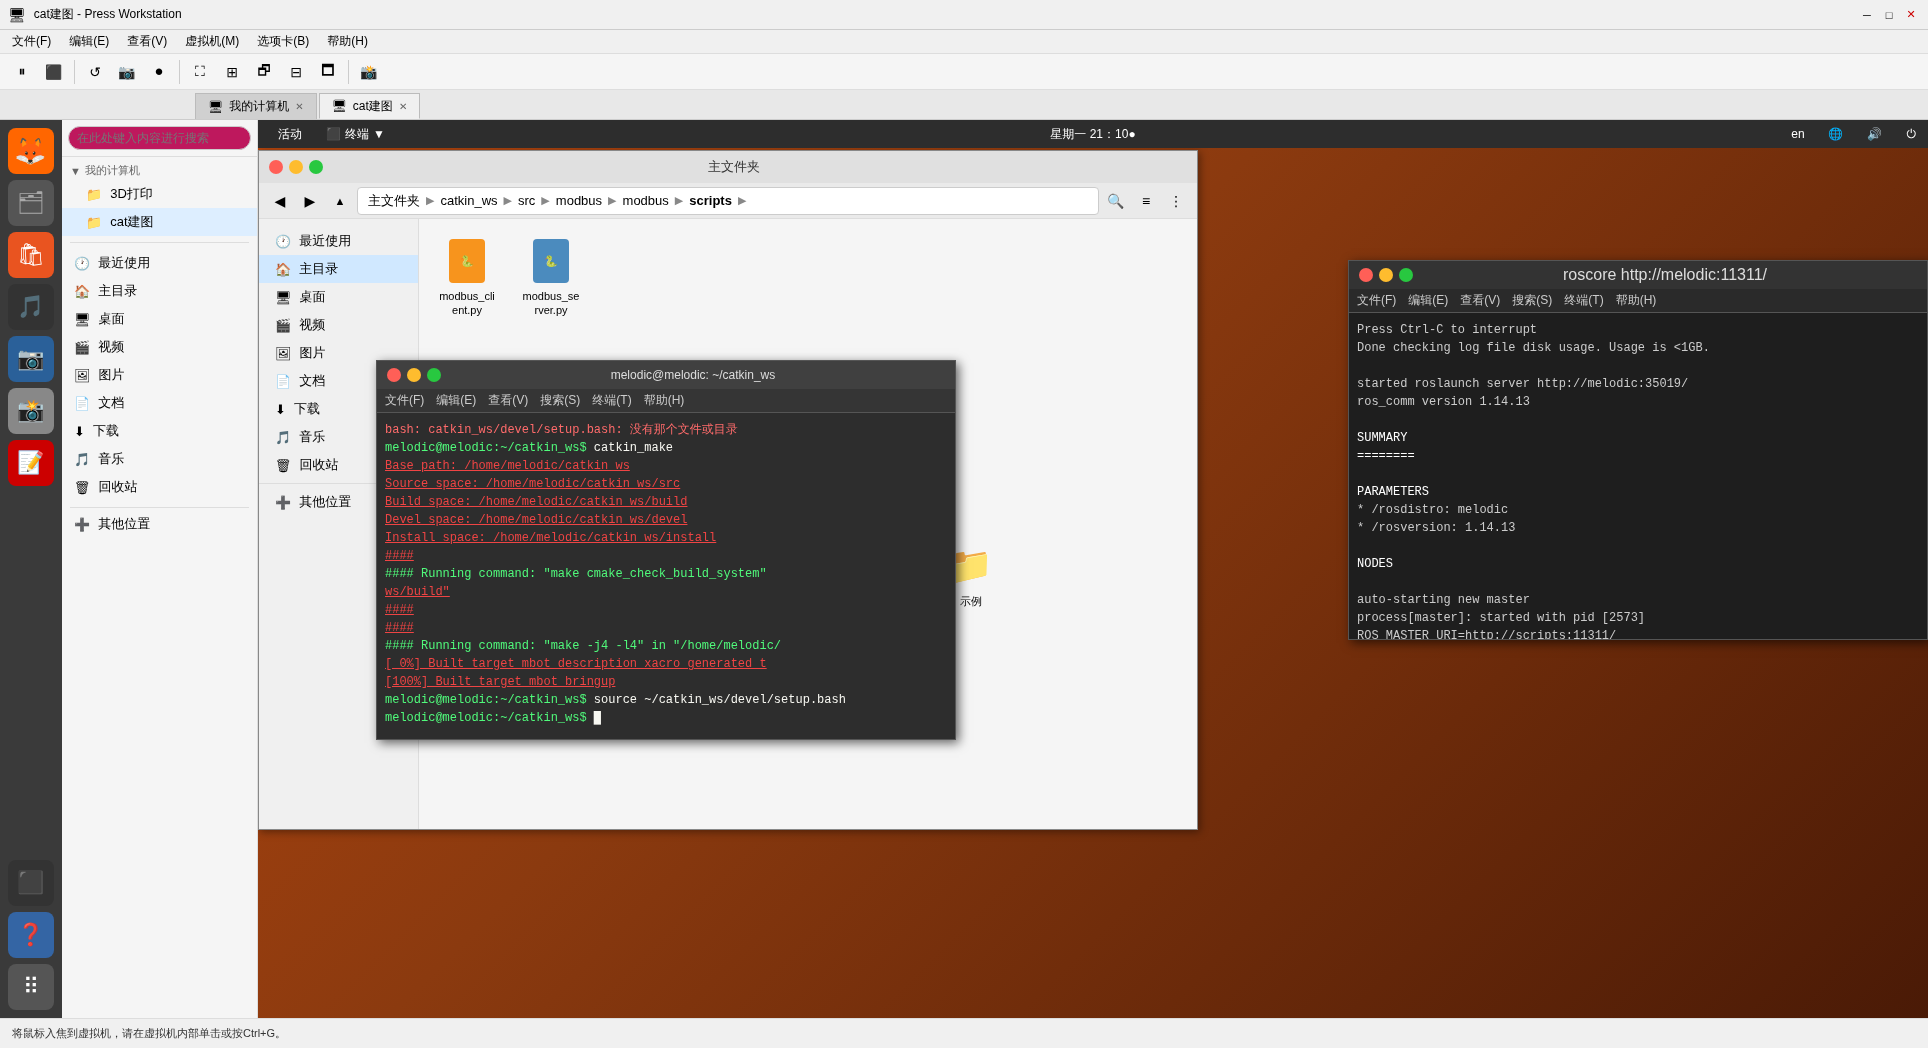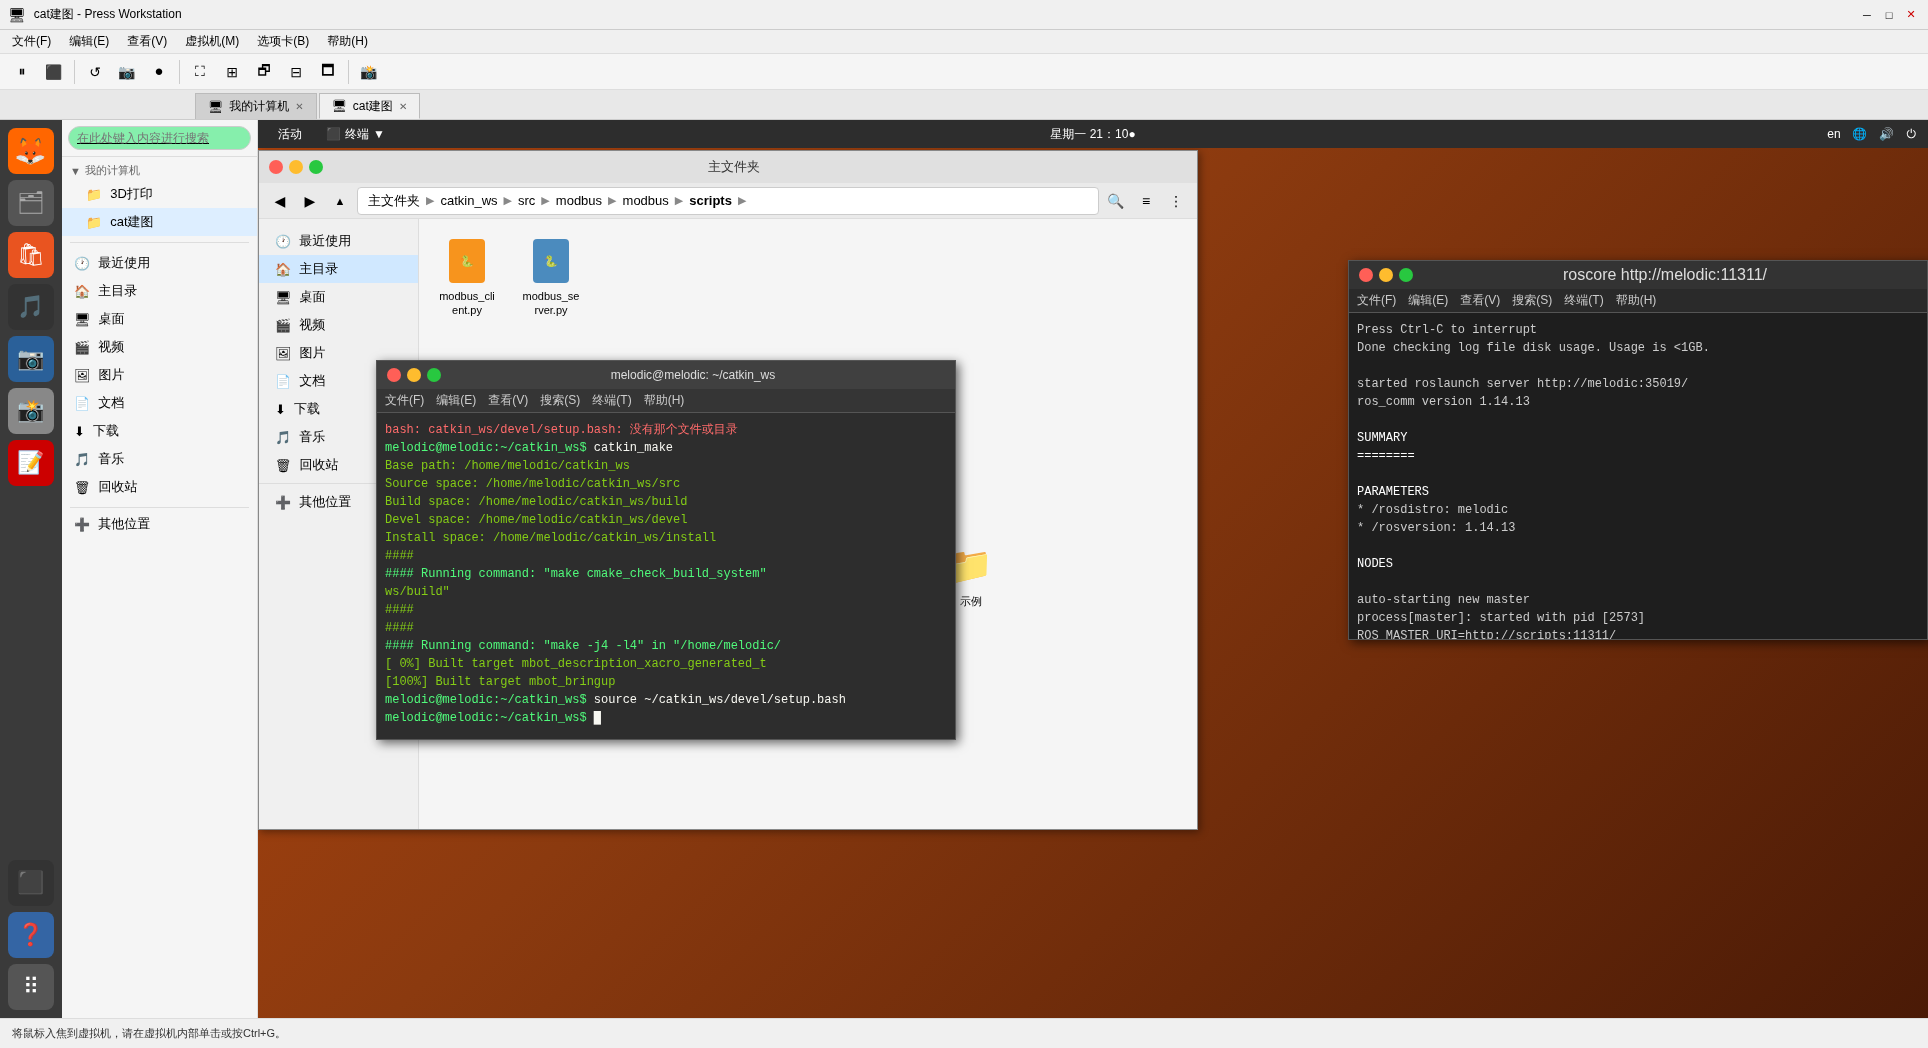--- a/index.html
+++ b/index.html
@@ -167,22 +167,21 @@
     #fm-search {
       padding: 6px;
       border-bottom: 1px solid #ddd;
     }
     #fm-search input {
       width: 100%;
       padding: 4px 8px;
       border: 1px solid #ccc;
       border-radius: 12px;
       font-size: 12px;
-      background: #86efac;
-      text-decoration: underline;
+      background: #be185d;
     }
     #fm-nav {
       display: flex;
       flex-direction: column;
       overflow-y: auto;
       flex: 1;
     }
     .fm-section {
       padding: 4px 0;
     }
@@ -248,21 +247,21 @@
       top: 0;
       z-index: 10;
     }
     #ubuntu-panel .panel-left {
       display: flex;
       gap: 16px;
       align-items: flex-end;
     }
     #ubuntu-panel .panel-right {
       display: flex;
-      gap: 12px;
+      gap: 24px;
       align-items: center;
     }
 
     
     #nautilus-window {
       position: absolute;
       top: 30px;
       left: 0;
       width: 940px;
       height: 680px;
@@ -469,21 +468,22 @@
       overflow-y: auto;
       line-height: 1.5;
     }
     .terminal-body .prompt {
       color: #50fa7b;
     }
     .terminal-body .cmd {
       color: #f8f8f2;
     }
     .terminal-body .output {
-      color: #84cc16;
+      color: #ef4444;
+      text-decoration: underline;
     }
     .terminal-body .error {
       color: #ff6b6b;
     }
     .terminal-body .highlight {
       color: #50fa7b;
     }
 
     
     #terminal-right .terminal-body {

